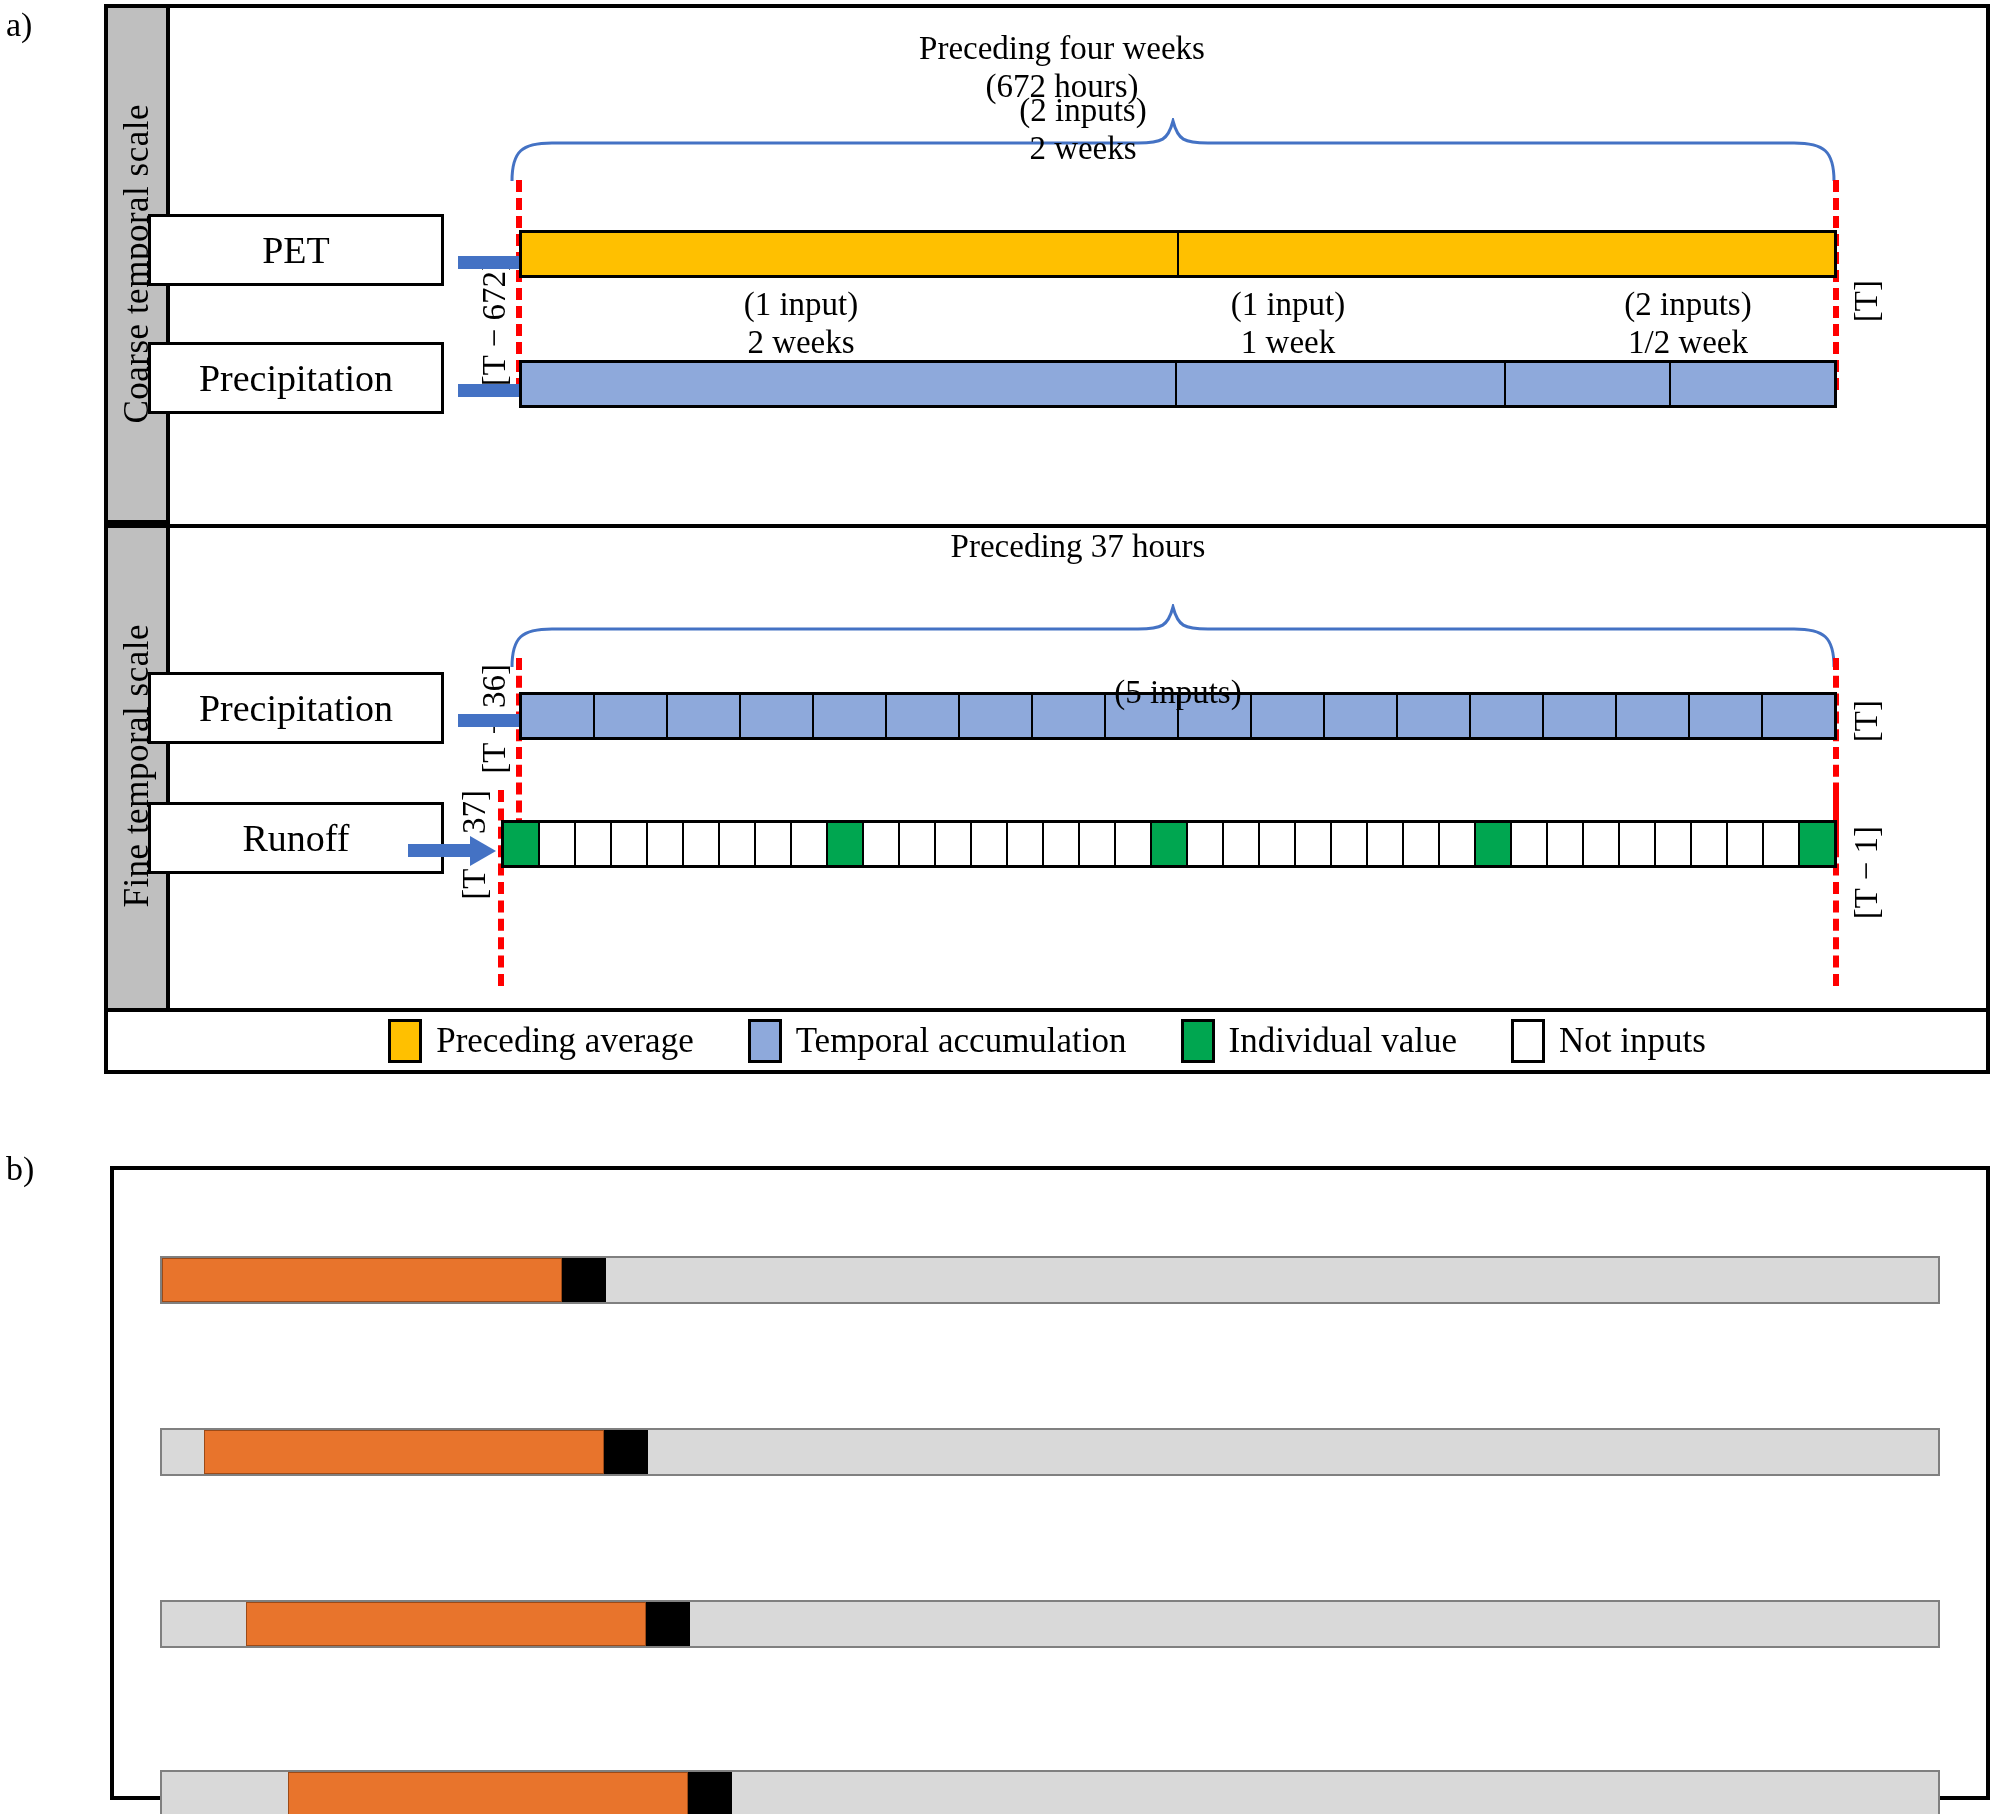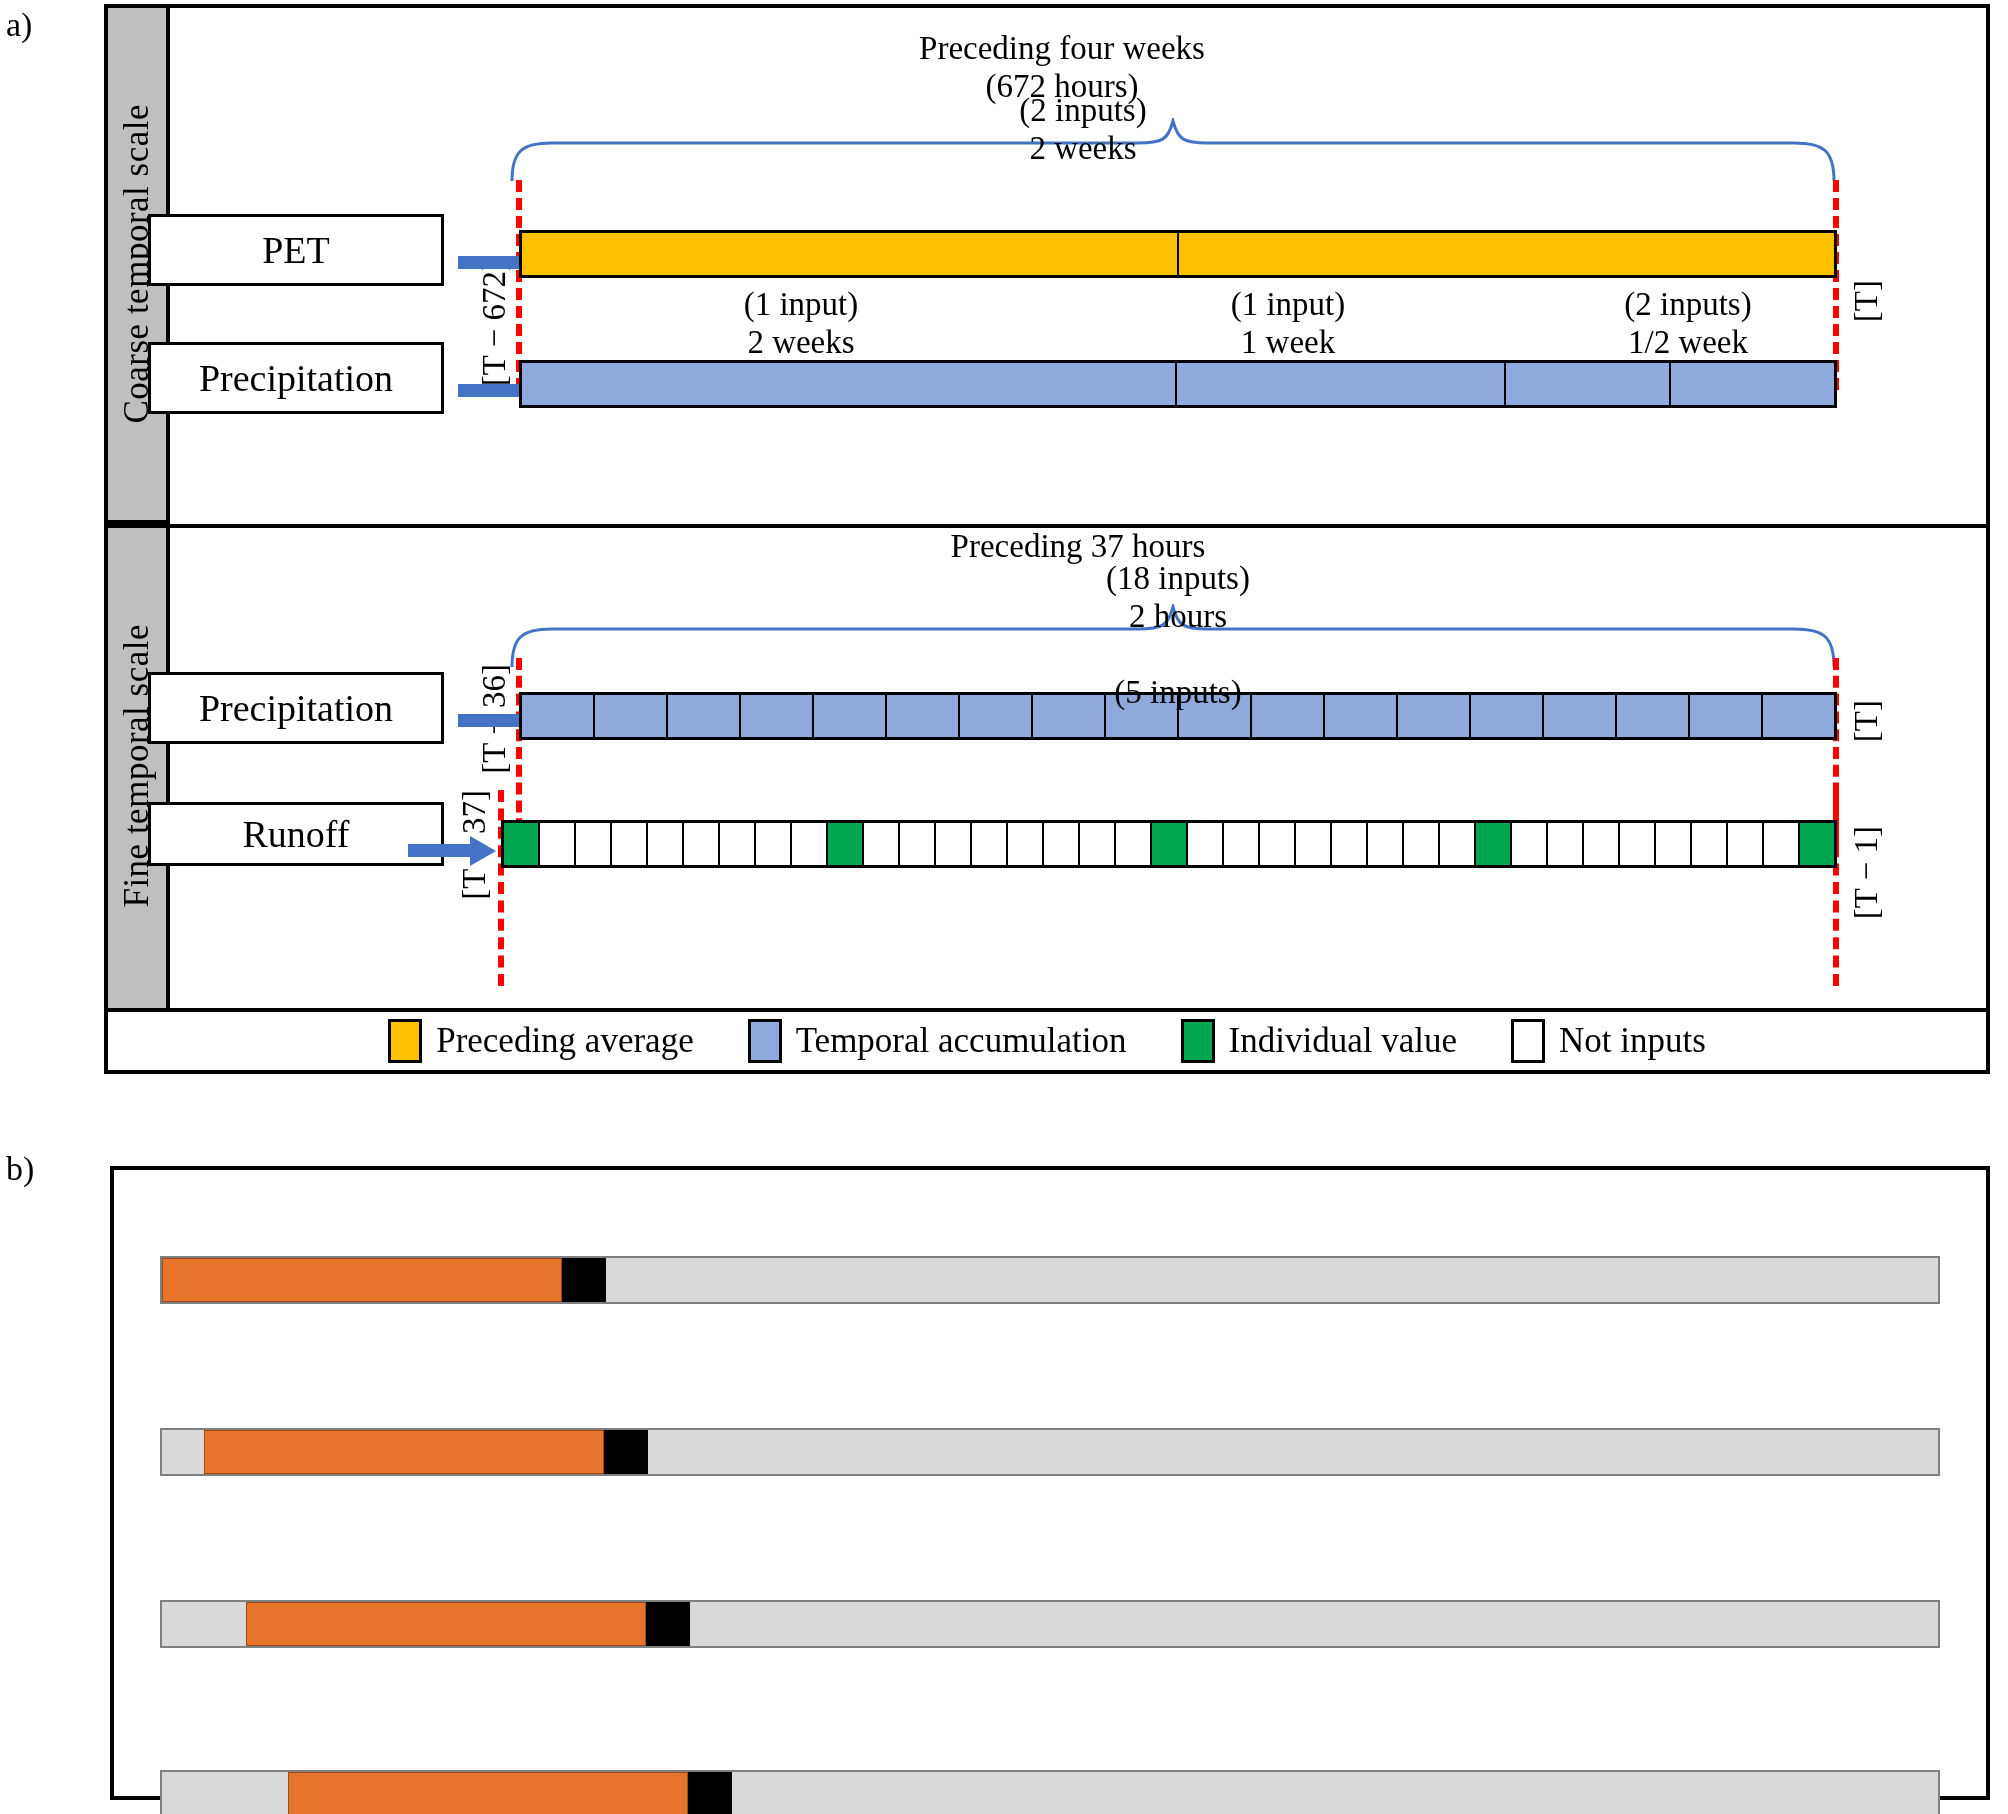--- a/index.html
+++ b/index.html
@@ -150,24 +150,20 @@
   <div class="vlab" style="left:1740px;top:692px;">[T]</div>
 
   <div class="var-box" style="left:40px;top:664px;width:296px;height:72px;">
     <span>Precipitation</span>
   </div>
   <div class="arrow-right" style="left:350px;top:706px;width:110px;">
     <div class="shaft" style="width:82px;"></div>
       <div class="head" style="left:82px;"></div>
   </div>
 
-  <div class="t-ann" style="left:900px;top:552px;width:340px;">
-    <div>(18 inputs)</div>
-    <div>2 hours</div>
-  </div>
 
   <div class="bar" id="bar-precip-fine" style="left:411px;top:684px;width:1318px;height:48px;background:#8EA9DB;">
       <div class="seg" style="flex: 1 1 0%;"></div>
       <div class="seg" style="flex: 1 1 0%;"></div>
       <div class="seg" style="flex: 1 1 0%;"></div>
       <div class="seg" style="flex: 1 1 0%;"></div>
       <div class="seg" style="flex: 1 1 0%;"></div>
       <div class="seg" style="flex: 1 1 0%;"></div>
       <div class="seg" style="flex: 1 1 0%;"></div>
       <div class="seg" style="flex: 1 1 0%;"></div>
@@ -182,21 +178,21 @@
       <div class="seg" style="flex: 1 1 0%;"></div>
       <div class="seg" style="flex: 1 1 0%;"></div>
     </div>
 
   <div class="red-dash" style="left:390px;top:782px;height:196px;"></div>
   <div class="red-dash" style="left:1725px;top:782px;height:196px;"></div>
 
   <div class="vlab" style="left:348px;top:782px;">[T − 37]</div>
   <div class="vlab" style="left:1740px;top:818px;">[T − 1]</div>
 
-  <div class="var-box" style="left:40px;top:794px;width:296px;height:64px;">
+  <div class="var-box" style="left:40px;top:794px;width:296px;height:72px;">
     <span>Runoff</span>
   </div>
   <div class="arrow-right" style="left:300px;top:836px;width:110px;">
     <div class="shaft" style="width:62px;"></div>
       <div class="head" style="left:62px;"></div>
   </div>
 
   <div class="t-ann" style="left:870px;top:666px;width:400px;">
     <div>(5 inputs)</div>
   </div>

